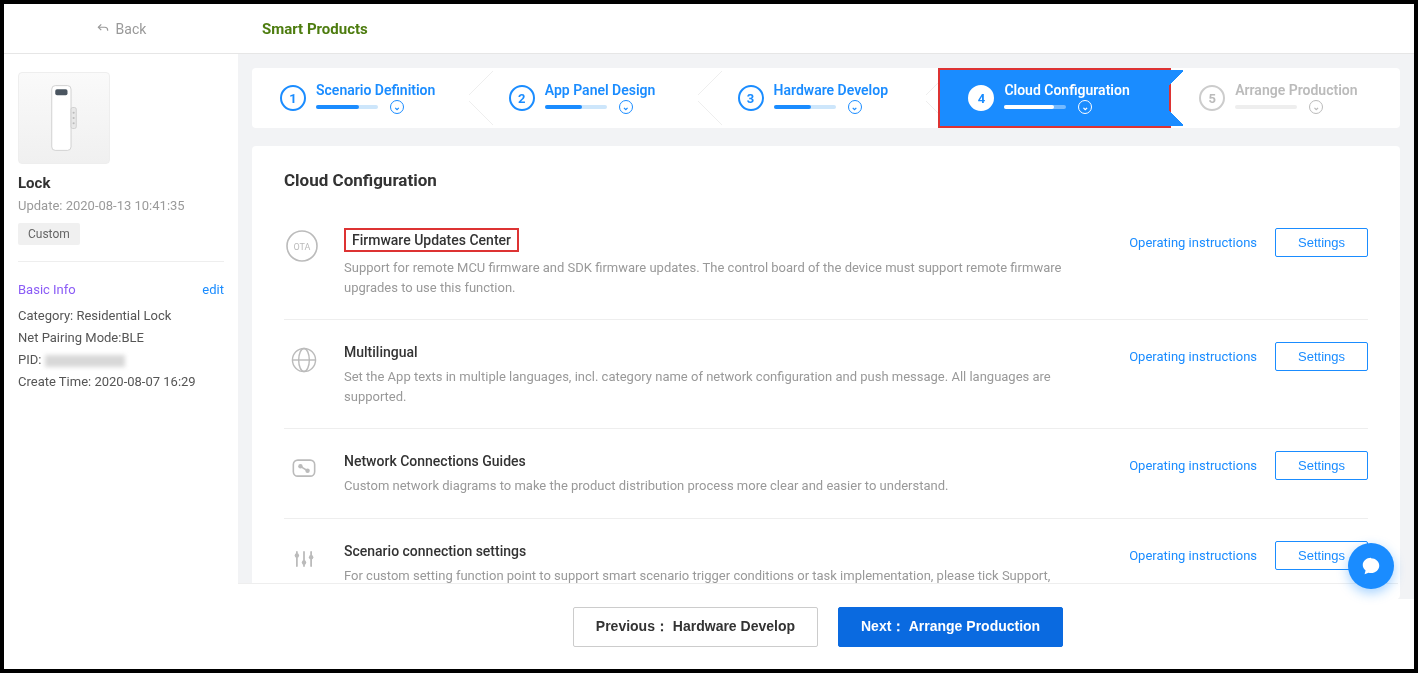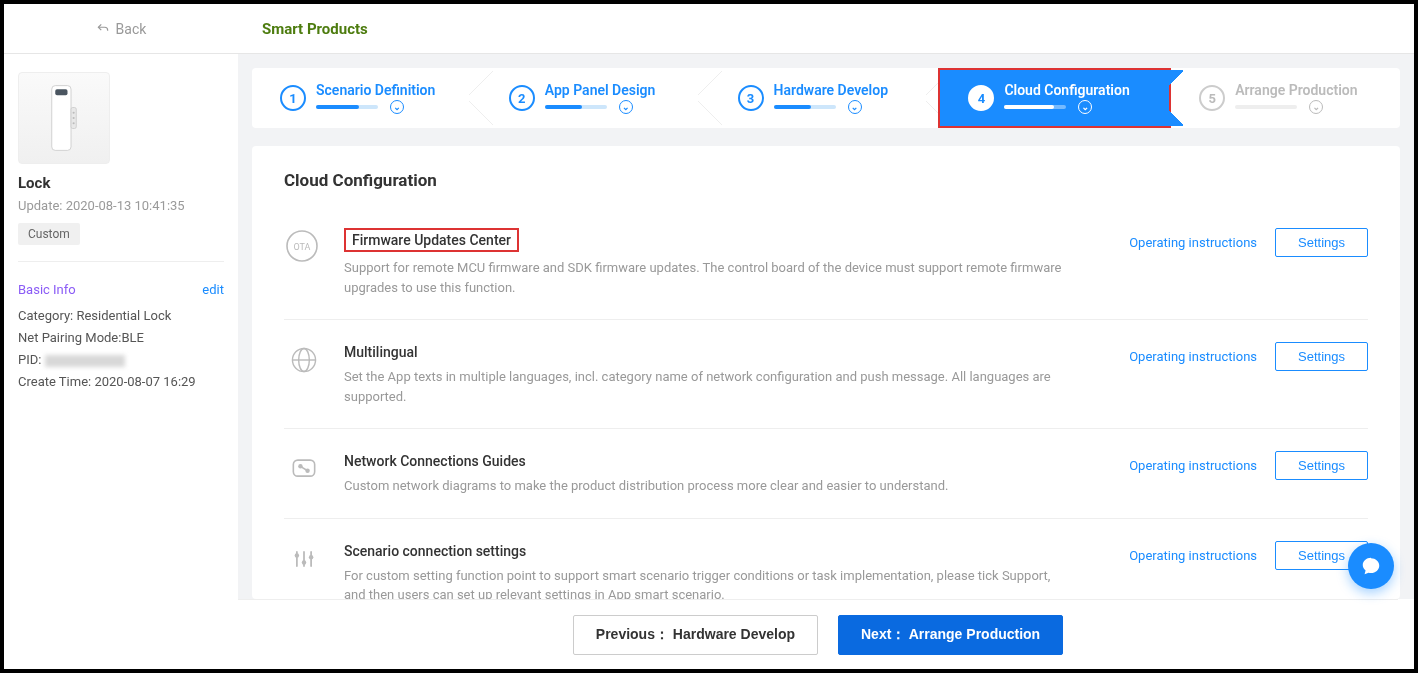--- a/index.html
+++ b/index.html
@@ -185,21 +185,21 @@
   .item-actions { display:flex; align-items:center; gap:18px; flex-shrink:0; }
   .link { color:#1a8cff; font-size:13px; cursor:pointer; white-space:nowrap; }
   .btn-outline {
     border:1px solid #1a8cff; color:#1a8cff; background:#fff;
     padding: 6px 22px; font-size:13px; border-radius:2px; cursor:pointer;
   }
   
   .footer {
     position: absolute;
     left: 234px; right:16px; bottom:0;
-    height: 70px;
+    height: 86px;
     background:#fff;
     border-top: 1px solid #eee;
     display:flex; align-items:center; justify-content:center; gap:20px;
   }
   .btn-prev {
     border:1px solid #ccc; background:#fff; color:#333;
     padding: 10px 22px; font-size:14px; border-radius:2px; cursor:pointer; font-weight:600;
   }
   .btn-next {
     border:1px solid #0a6ae0; background:#0a6ae0; color:#fff;

